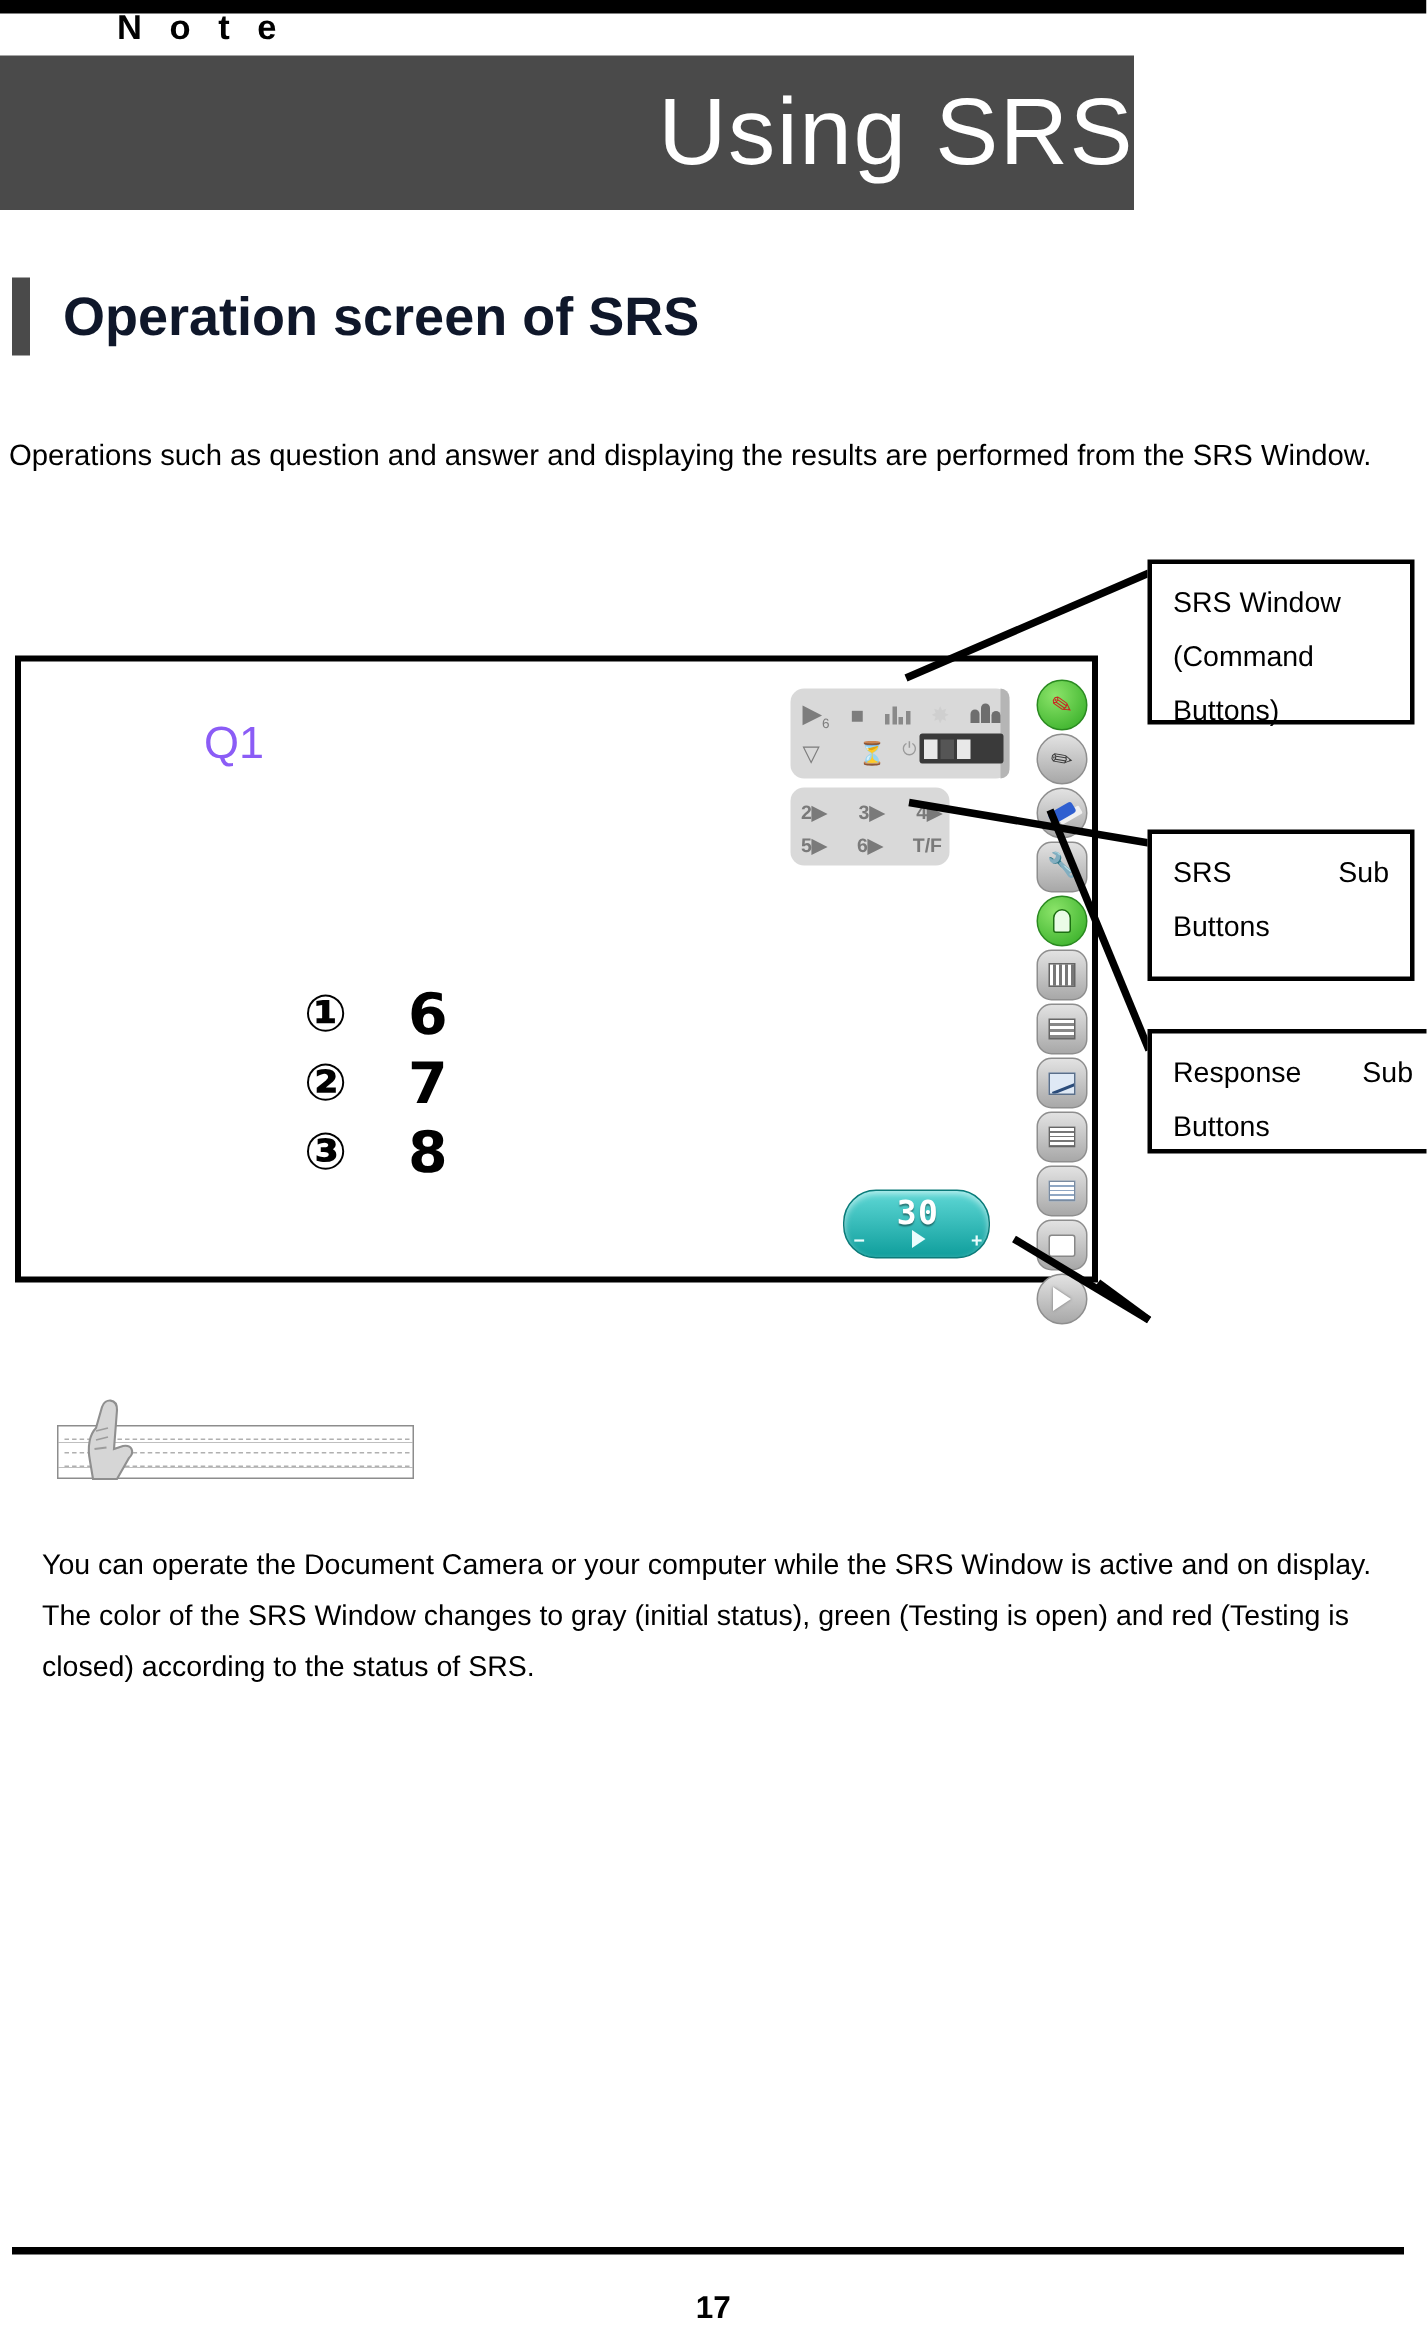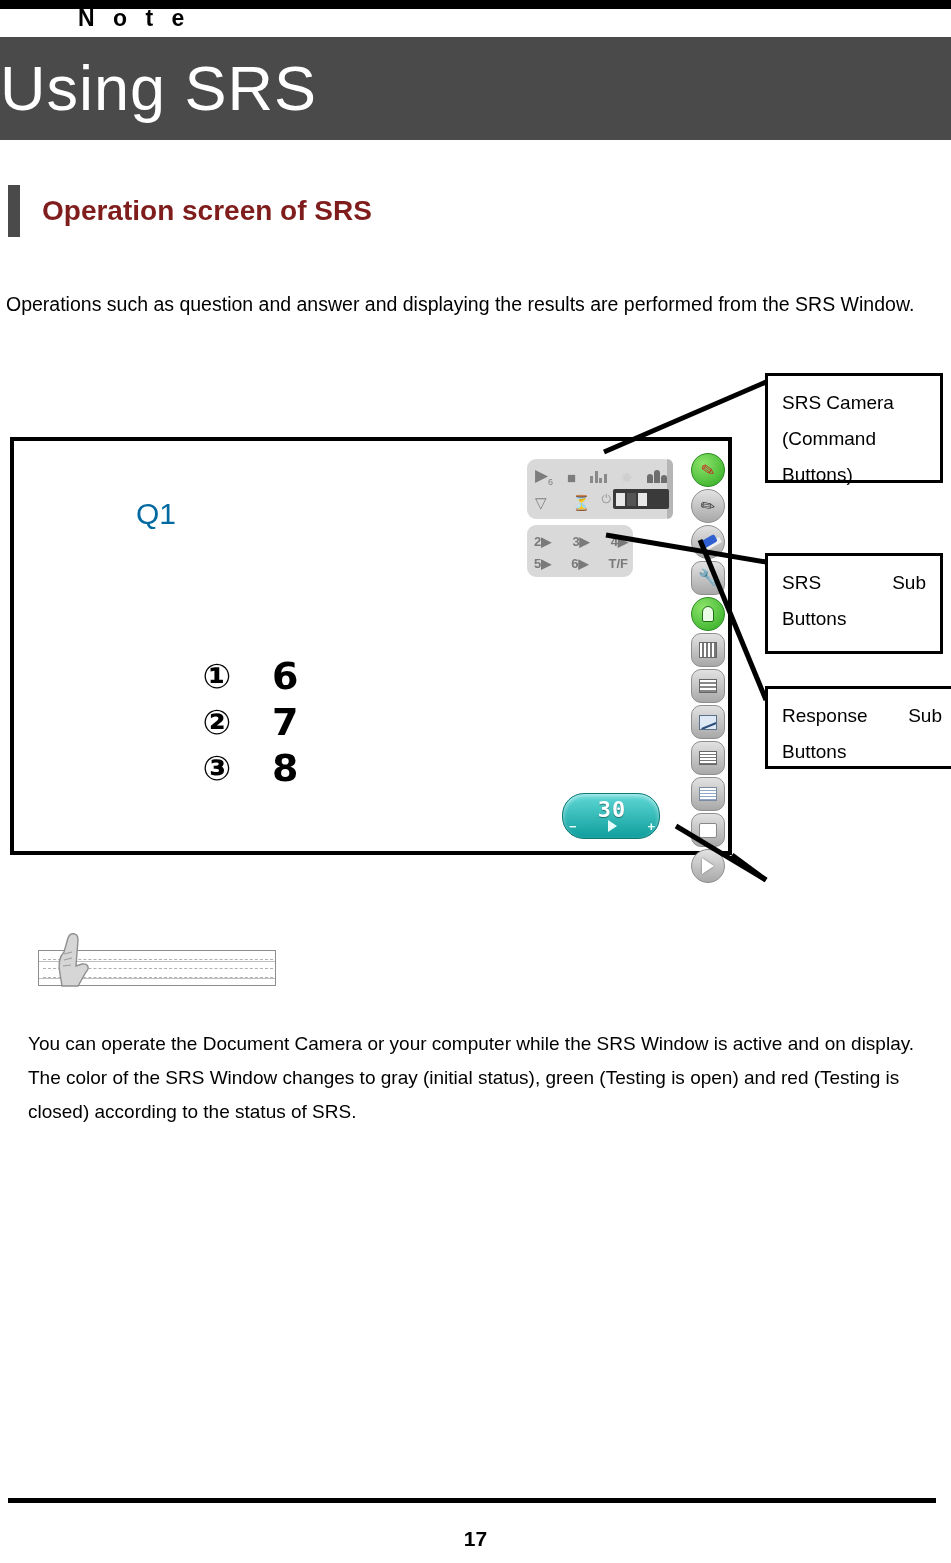--- a/index.html
+++ b/index.html
@@ -11,54 +11,53 @@
   }
   .page { position: relative; width: 951px; height: 1563px; background:#fff; }
 
   
   .top-rule {
     position:absolute; left:0; top:0; width:951px; height:9px; background:#000;
   }
 
   
   .banner {
-    position:absolute; left:0; top:37px; width:951px; height:103px;
+    position:absolute; left:0; top:37px; width:756px; height:103px;
     background:#4a4a4a;
-    display:flex; align-items:center; justify-content:flex-start;
+    display:flex; align-items:center; justify-content:flex-end;
   }
   .banner-title {
     color:#ffffff; font-size:63px; font-weight:400; letter-spacing:1px;
     line-height:1; font-family:"Liberation Sans", sans-serif;
   }
 
   
   .section-head {
     position:absolute; left:8px; top:185px; display:flex; align-items:stretch;
   }
   .section-bar { width:12px; background:#4a4a4a; margin-right:22px; height:52px; }
   .section-title {
-    font-size:28px; font-weight:bold; color:#7f1d1d; line-height:52px;
+    font-size:36px; font-weight:bold; color:#0f172a; line-height:52px;
     white-space:nowrap;
   }
 
   
   .intro {
     position:absolute; left:6px; top:289px; width:932px;
     font-size:19.5px; line-height:31px; color:#000;
   }
 
   
   .shot {
     position:absolute; left:10px; top:437px; width:722px; height:418px;
     border:4px solid #000; background:#fff;
   }
   .q-label {
-    position:absolute; left:122px; top:38px; font-size:30px; color:#0369a1;
+    position:absolute; left:122px; top:38px; font-size:30px; color:#8b5cf6;
     font-family:"Liberation Sans", sans-serif;
-    margin-top:18px;
   }
   .equation {
     position:absolute; left:200px; top:95px;
     font-size:62px; font-weight:bold; color:#000; letter-spacing:-1px;
     font-family:"DejaVu Sans", sans-serif;
   }
   .choices {
     position:absolute; left:180px; top:212px;
   }
   .choice-row { display:flex; align-items:center; height:46px; }
@@ -347,21 +346,21 @@
 
   <svg class="connectors">
     <line x1="766" y1="382" x2="604" y2="452" stroke="#000" stroke-width="5"></line>
     <line x1="766" y1="562" x2="606" y2="535" stroke="#000" stroke-width="5"></line>
     <line x1="766" y1="700" x2="700" y2="540" stroke="#000" stroke-width="5"></line>
     <line x1="766" y1="880" x2="676" y2="826" stroke="#000" stroke-width="5"></line>
     <line x1="732" y1="855" x2="766" y2="880" stroke="#000" stroke-width="5"></line>
   </svg>
 
   <div class="callout" style="left:765px; top:373px; width:178px; height:110px;">
-    <div>SRS Camera</div>
+    <div>SRS Window</div>
     <div>(Command</div>
     <div>Buttons)</div>
   </div>
 
   <div class="callout" style="left:765px; top:553px; width:178px; height:101px;">
     <div class="jline">
       <span>SRS</span>
       <span>Sub</span>
     </div>
     <div>Buttons</div>

